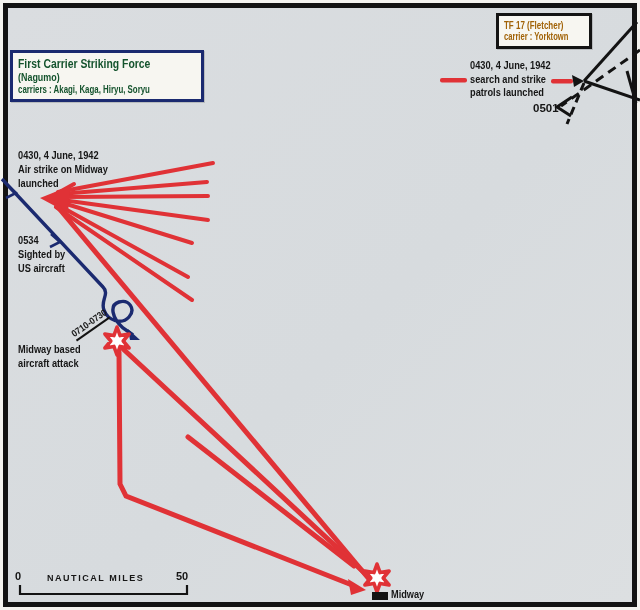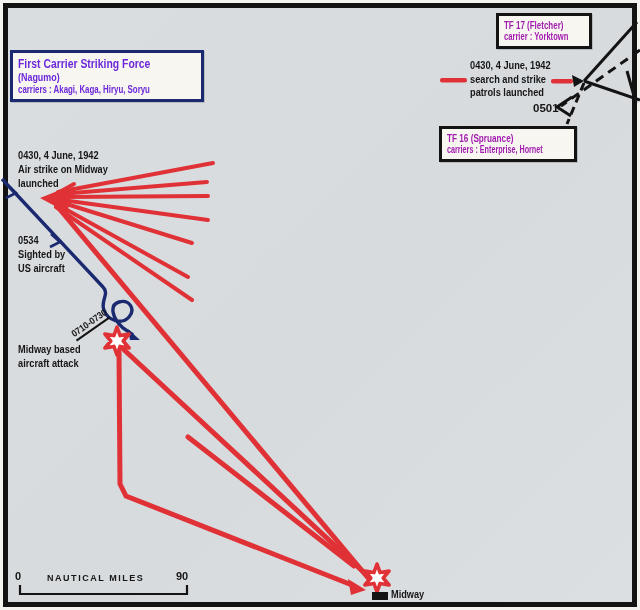--- a/index.html
+++ b/index.html
@@ -12,22 +12,22 @@
     position:absolute; left:3px; top:3px; width:624px; height:594px;
     border:5px solid #131313;
     background:linear-gradient(135deg,#dadde0 0%,#d7dbde 55%,#dcdfe1 100%);
   }
   .lbl { position:absolute; font-weight:bold; color:#161616; transform-origin:0 0; }
   .cond { transform:scaleX(0.88); white-space:nowrap; }
   .lbl div { white-space:nowrap; }
   .box { position:absolute; background:#f7f6f1; padding:3px 5px 4px 5px; box-shadow:1px 1px 0 rgba(0,0,0,0.15); }
   .box div { white-space:nowrap; transform-origin:0 50%; font-weight:bold; }
   svg { position:absolute; left:0; top:0; }
-  .navybox { border:3px solid #1b2a70; color:#6d28d9; }
-  .blackbox { border:3px solid #131313; color:#a21caf; }
+  .navybox { border:3px solid #1b2a70; color:#14532d; }
+  .blackbox { border:3px solid #131313; color:#a16207; }
 </style>
 </head>
 <body>
 
 <div id="stage">
 
   <div class="frame"></div>
 
   <svg width="640" height="610" viewBox="0 0 640 610">
 
@@ -85,24 +85,20 @@
     <div style="font-size:13px; transform:scaleX(0.80);">First  Carrier  Striking Force</div>
     <div style="font-size:10.5px; transform:scaleX(0.85);">(Nagumo)</div>
     <div style="font-size:10.5px; transform:scaleX(0.75);">carriers :   Akagi, Kaga,  Hiryu, Soryu</div>
   </div>
 
   <div class="box blackbox" style="left:496px; top:13px; width:80px;">
     <div style="font-size:10.5px; transform:scaleX(0.76);">TF 17   (Fletcher)</div>
     <div style="font-size:10px; transform:scaleX(0.76);">carrier :  Yorktown</div>
   </div>
 
-  <div class="box blackbox" style="left:439px; top:126px; width:122px;">
-    <div style="font-size:10.5px; transform:scaleX(0.78);">TF 16  (Spruance)</div>
-    <div style="font-size:10px; transform:scaleX(0.72);">carriers : Enterprise,  Hornet</div>
-  </div>
 
   <div class="lbl cond" style="left:470px; top:59px; font-size:10.5px; line-height:13.5px;">
     <div>0430, 4 June, 1942</div>
     <div>search and strike</div>
     <div>patrols launched</div>
   </div>
 
   <div class="lbl" style="left:533px; top:102px; font-size:11.5px;">0501</div>
 
   <div class="lbl cond" style="left:18px; top:148px; font-size:10.5px; line-height:14px;">
@@ -121,15 +117,15 @@
 
   <div class="lbl cond" style="left:18px; top:342px; font-size:10.5px; line-height:14px;">
     <div>Midway based</div>
     <div>aircraft attack</div>
   </div>
 
   <div class="lbl" style="left:391px; top:589px; font-size:10px; transform:scaleX(0.92);">Midway</div>
 
   <div class="lbl" style="left:15px; top:570px; font-size:11px;">0</div>
   <div class="lbl" style="left:47px; top:572px; font-size:9.5px; letter-spacing:1.6px; transform:scaleX(0.95);">NAUTICAL  MILES</div>
-  <div class="lbl" style="left:176px; top:570px; font-size:11px;">90</div>
+  <div class="lbl" style="left:176px; top:570px; font-size:11px;">50</div>
 
 </div>
 
 </body></html>

